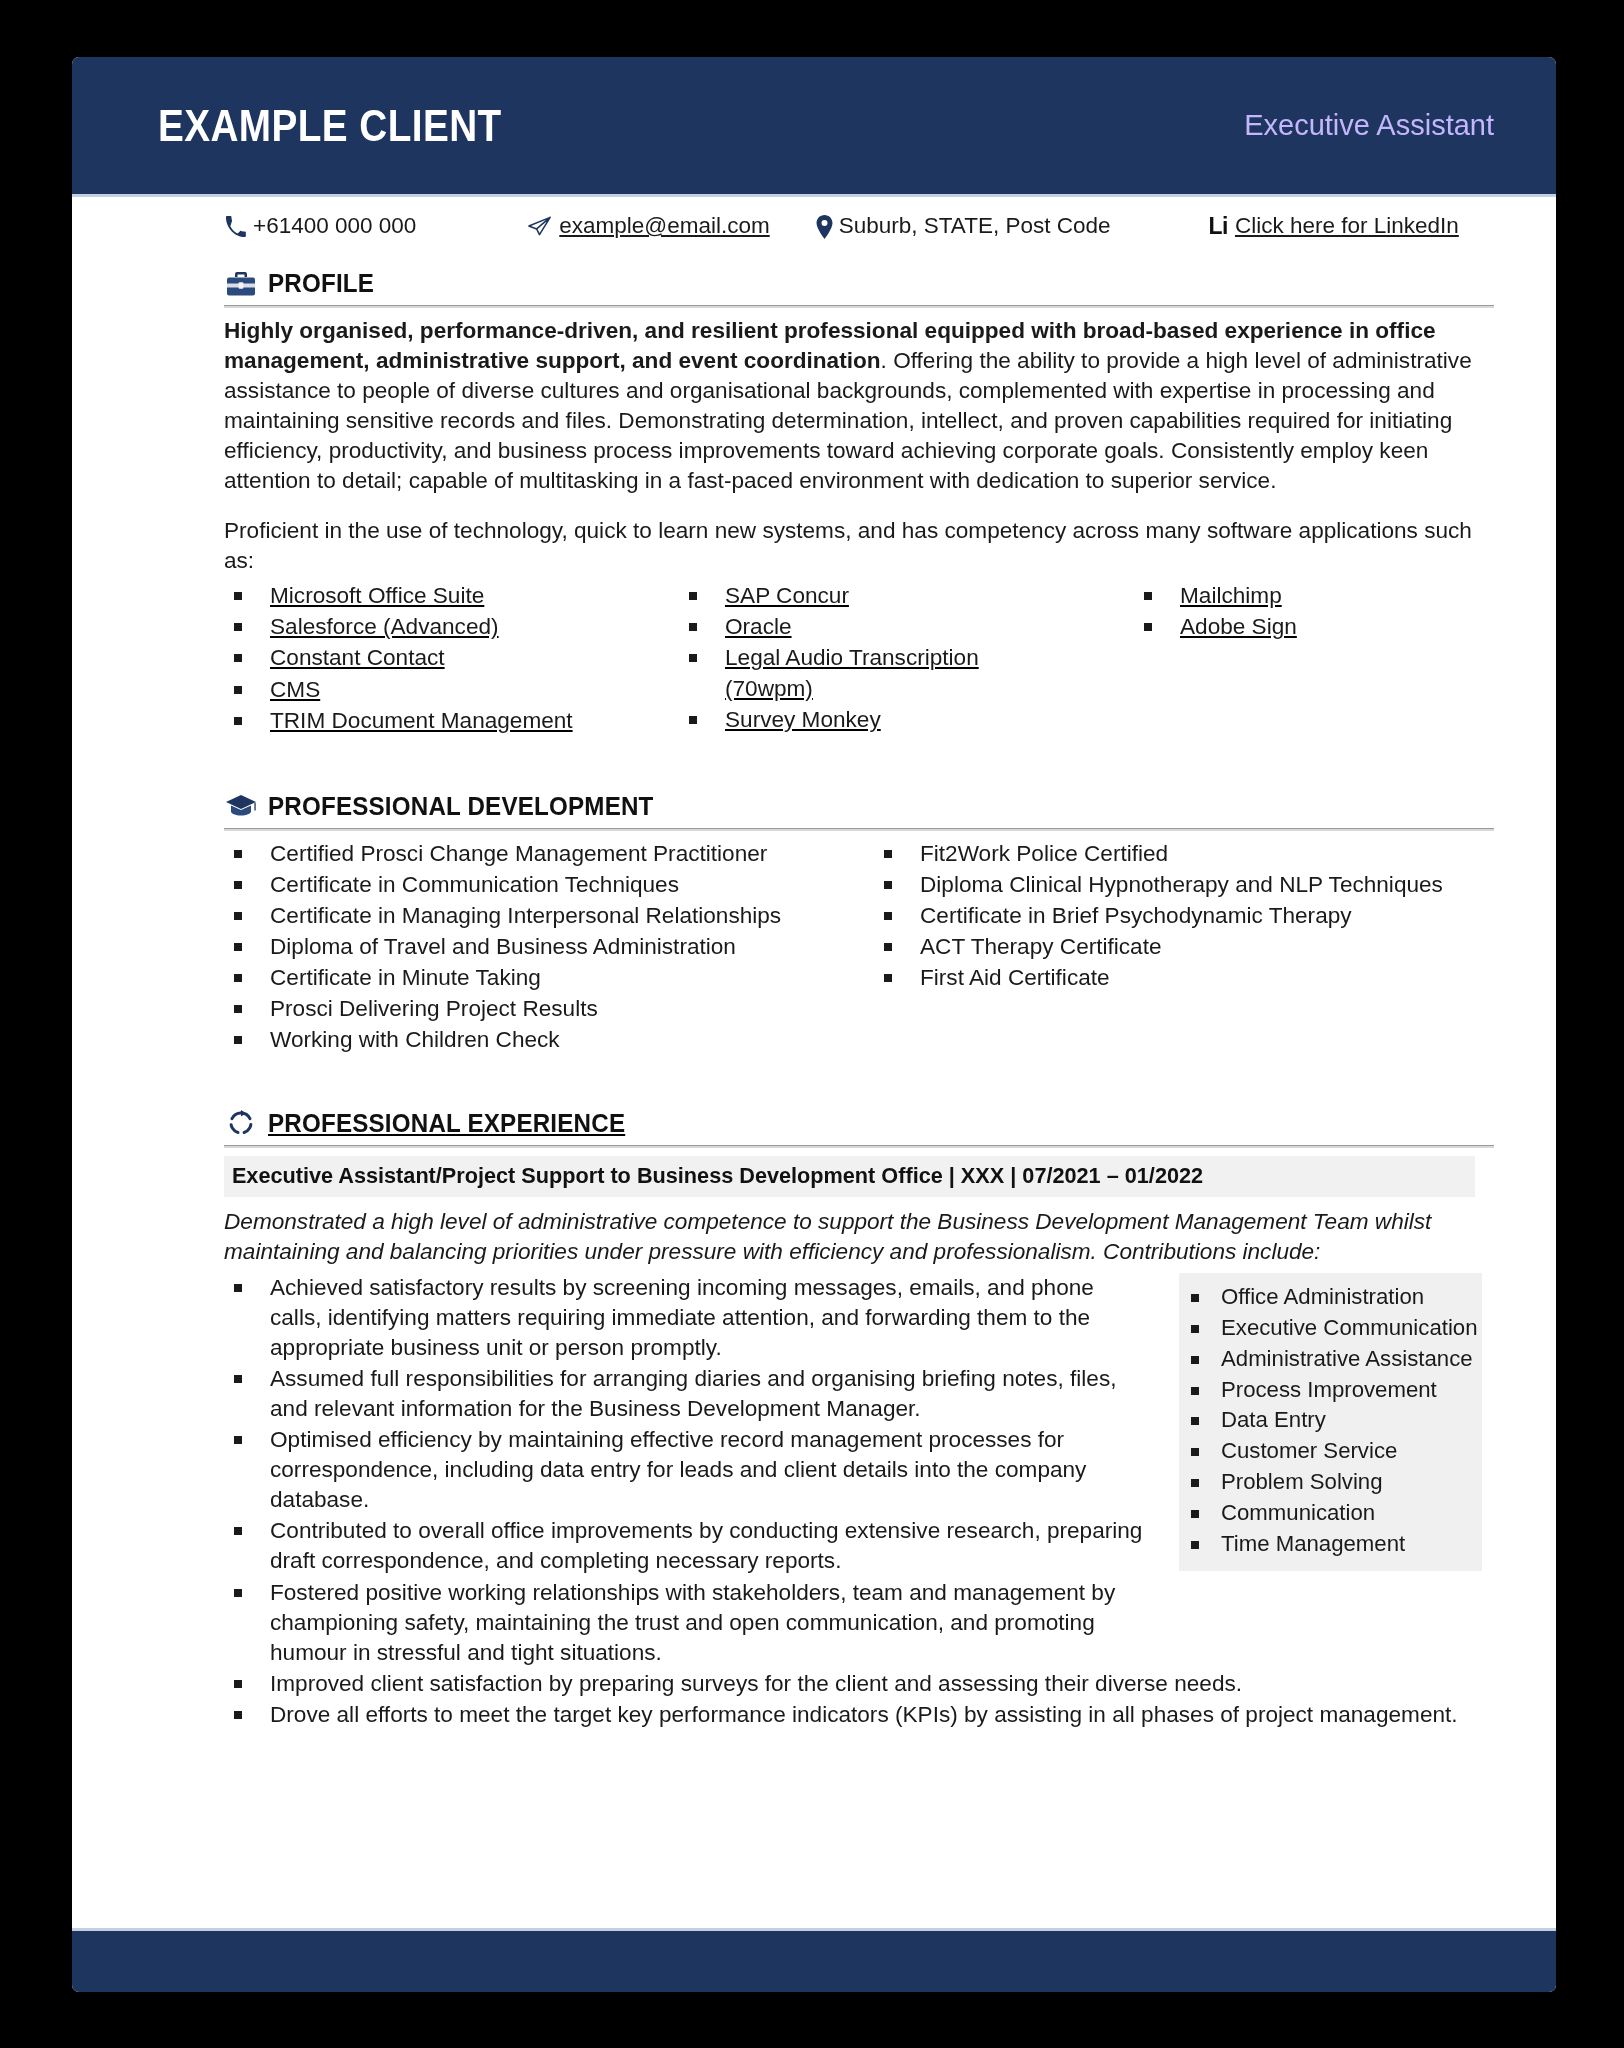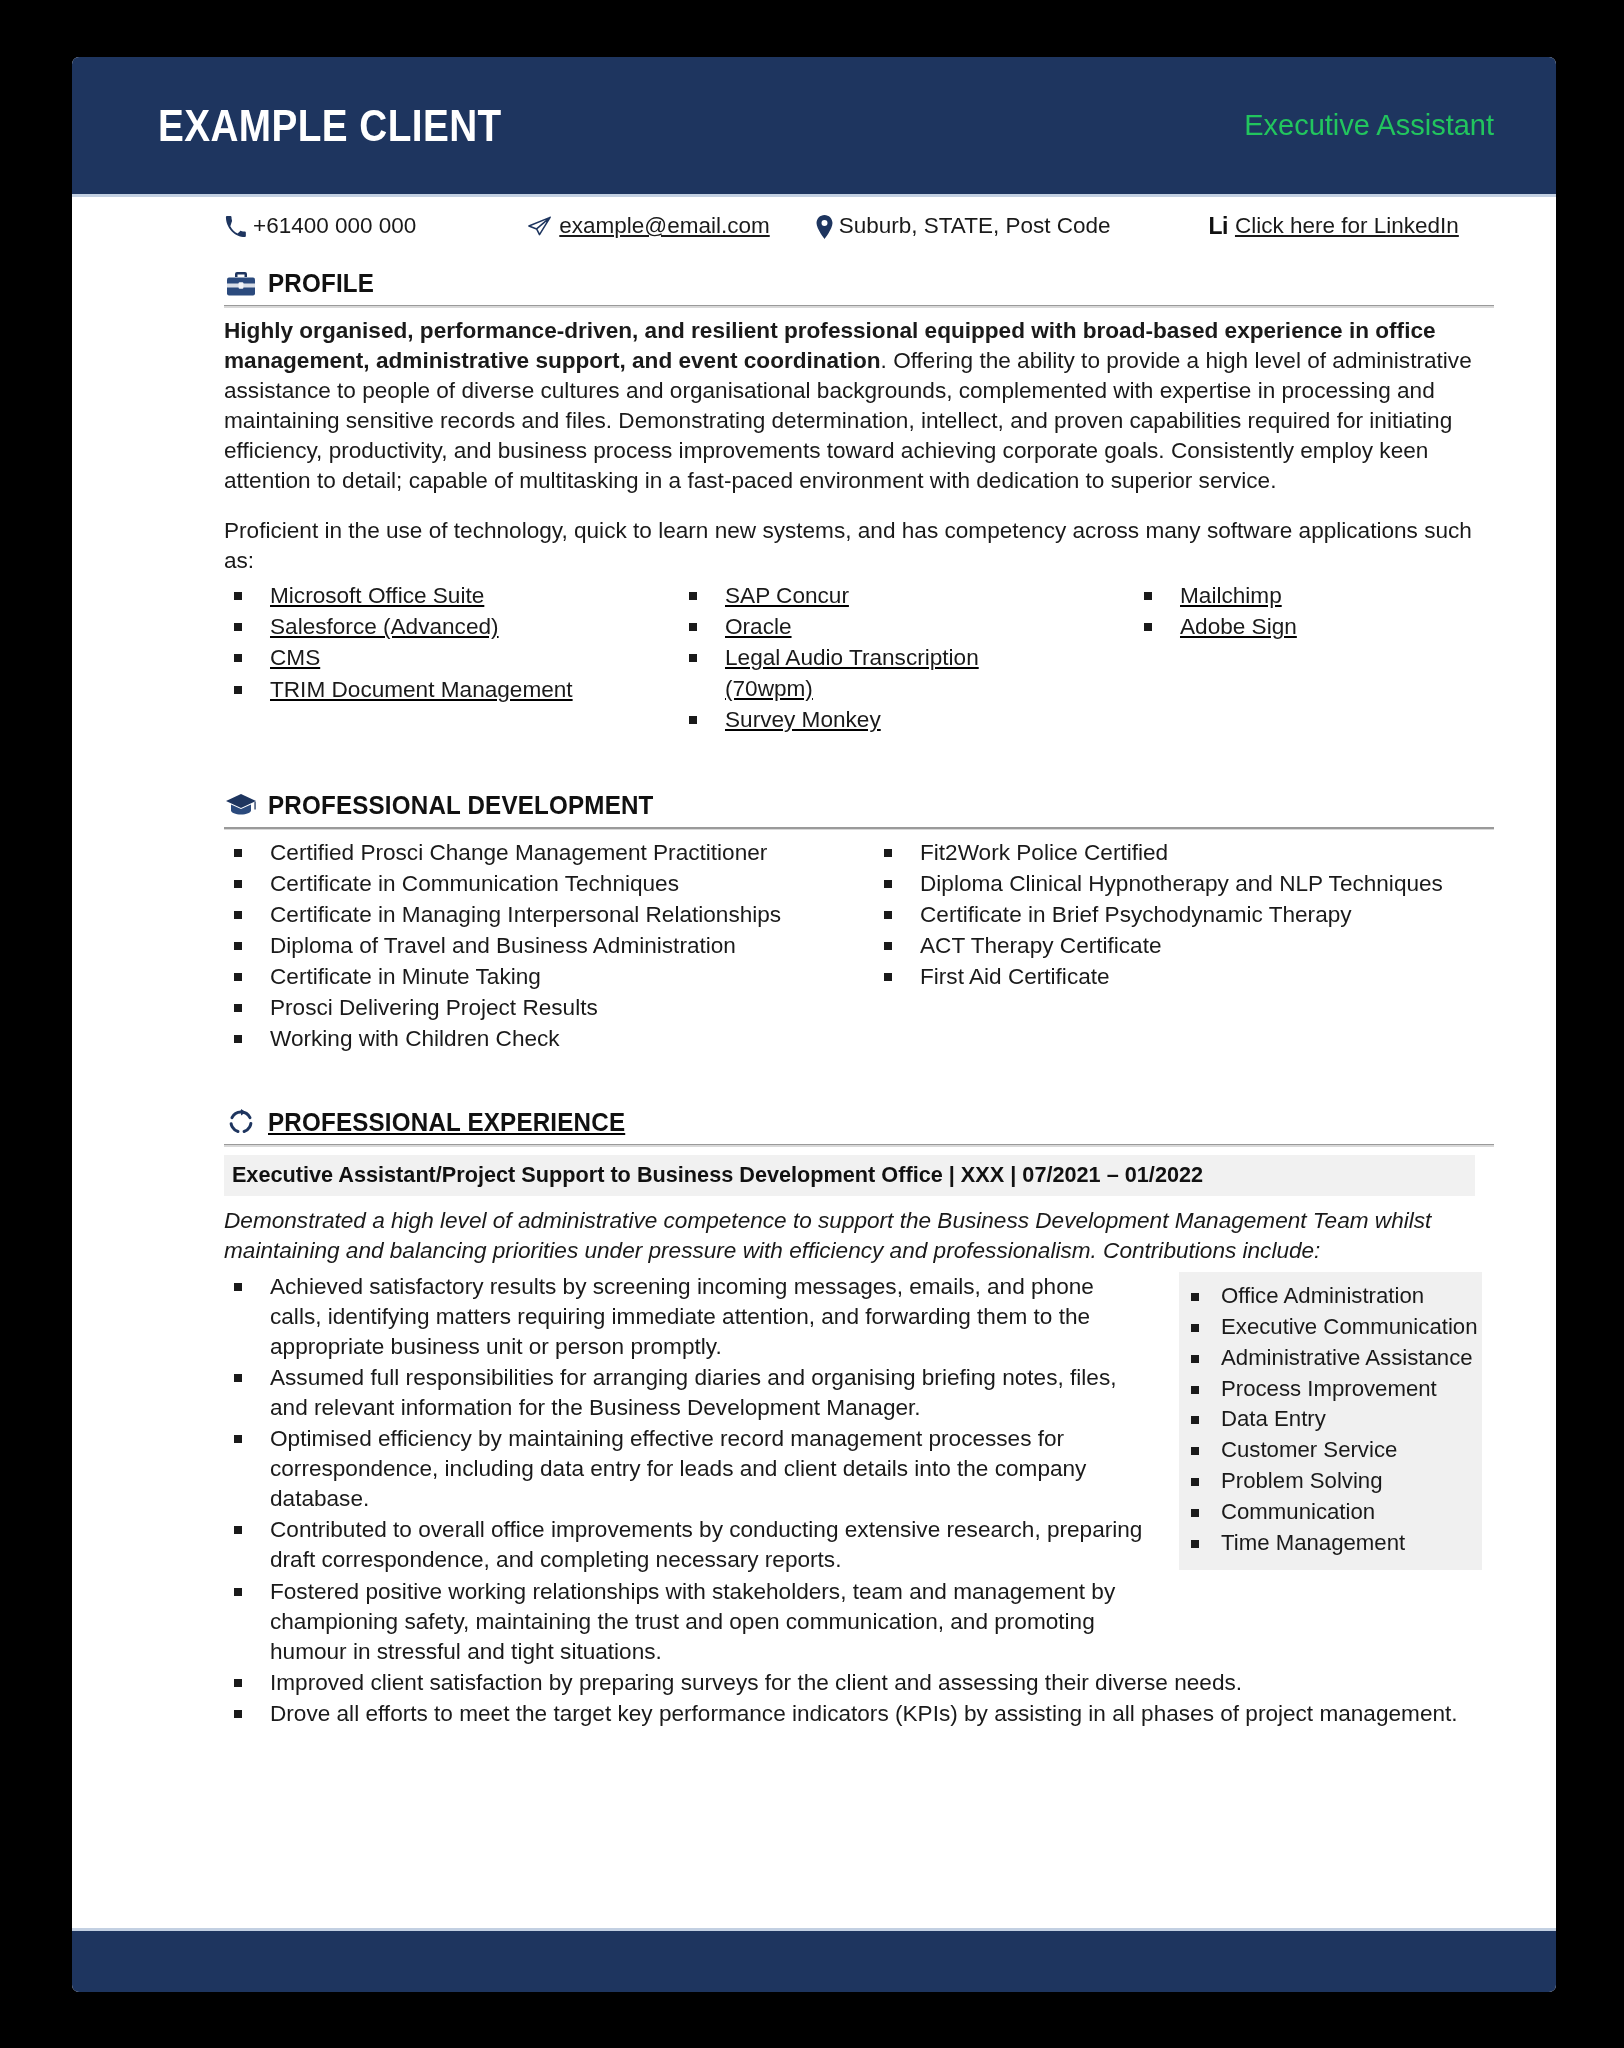--- a/index.html
+++ b/index.html
@@ -40,21 +40,21 @@
   .header-name {
     color: #ffffff;
     font-size: 45px;
     font-weight: bold;
     letter-spacing: 0.5px;
     transform: scaleX(0.86);
     transform-origin: left center;
     white-space: nowrap;
   }
   .header-role {
-    color: #22c55e;
+    color: #c4b5fd;
     font-size: 29px;
     font-weight: normal;
     white-space: nowrap;
   }
 
   
   .contact-row {
     display: flex;
     align-items: center;
     padding: 16px 60px 10px 152px;
@@ -306,20 +306,21 @@
 
     <p class="para"><span class="lead">Highly organised, performance-driven, and resilient professional equipped with broad-based experience in office management, administrative support, and event coordination</span><span>. Offering the ability to provide a high level of administrative assistance to people of diverse cultures and organisational backgrounds, complemented with expertise in processing and maintaining sensitive records and files. Demonstrating determination, intellect, and proven capabilities required for initiating efficiency, productivity, and business process improvements toward achieving corporate goals. Consistently employ keen attention to detail; capable of multitasking in a fast-paced environment with dedication to superior service.</span></p>
 
     <p class="para" style="margin-top:20px;">Proficient in the use of technology, quick to learn new systems, and has  competency across many software applications such as:</p>
 
     <div class="cols3">
       <div class="col">
         <ul class="sq">
           <li>Microsoft Office Suite</li>
           <li>Salesforce (Advanced)</li>
+          <li>Constant Contact</li>
           <li>CMS</li>
           <li>TRIM Document Management</li>
         </ul>
       </div>
       <div class="col">
         <ul class="sq">
           <li>SAP Concur</li>
           <li>Oracle</li>
           <li style="max-width:255px;">Legal Audio Transcription (70wpm)</li>
           <li>Survey Monkey</li>

